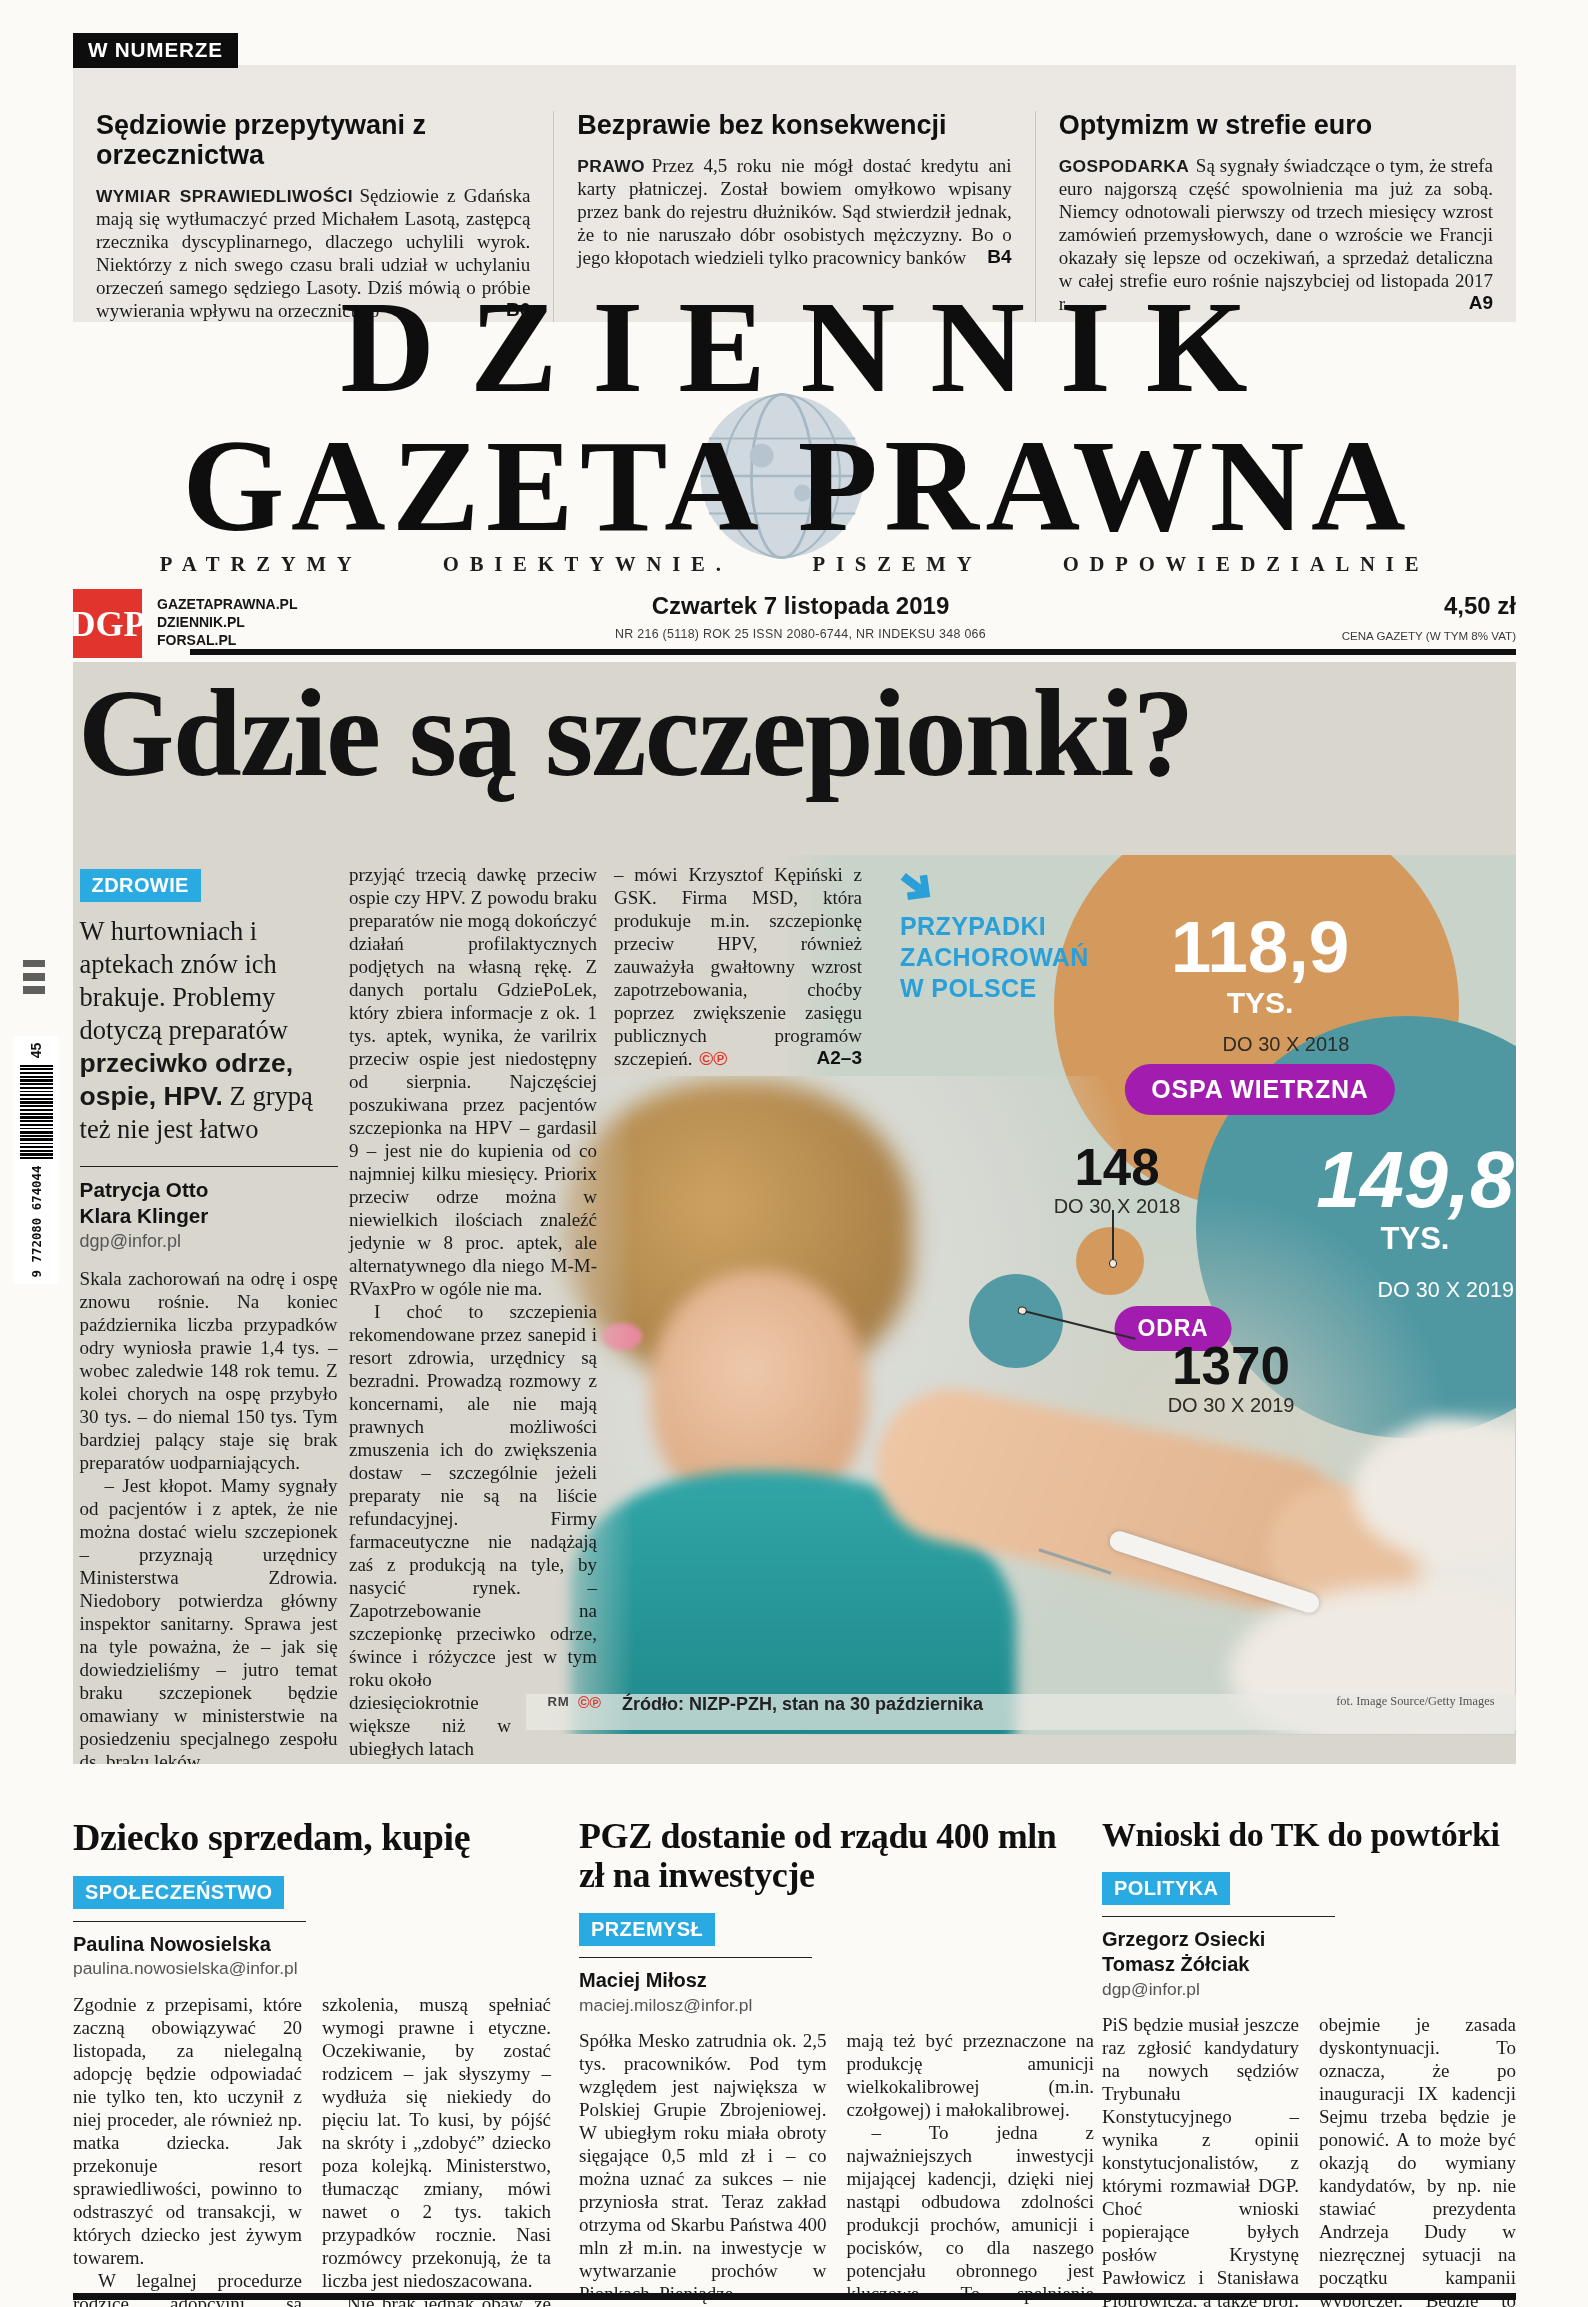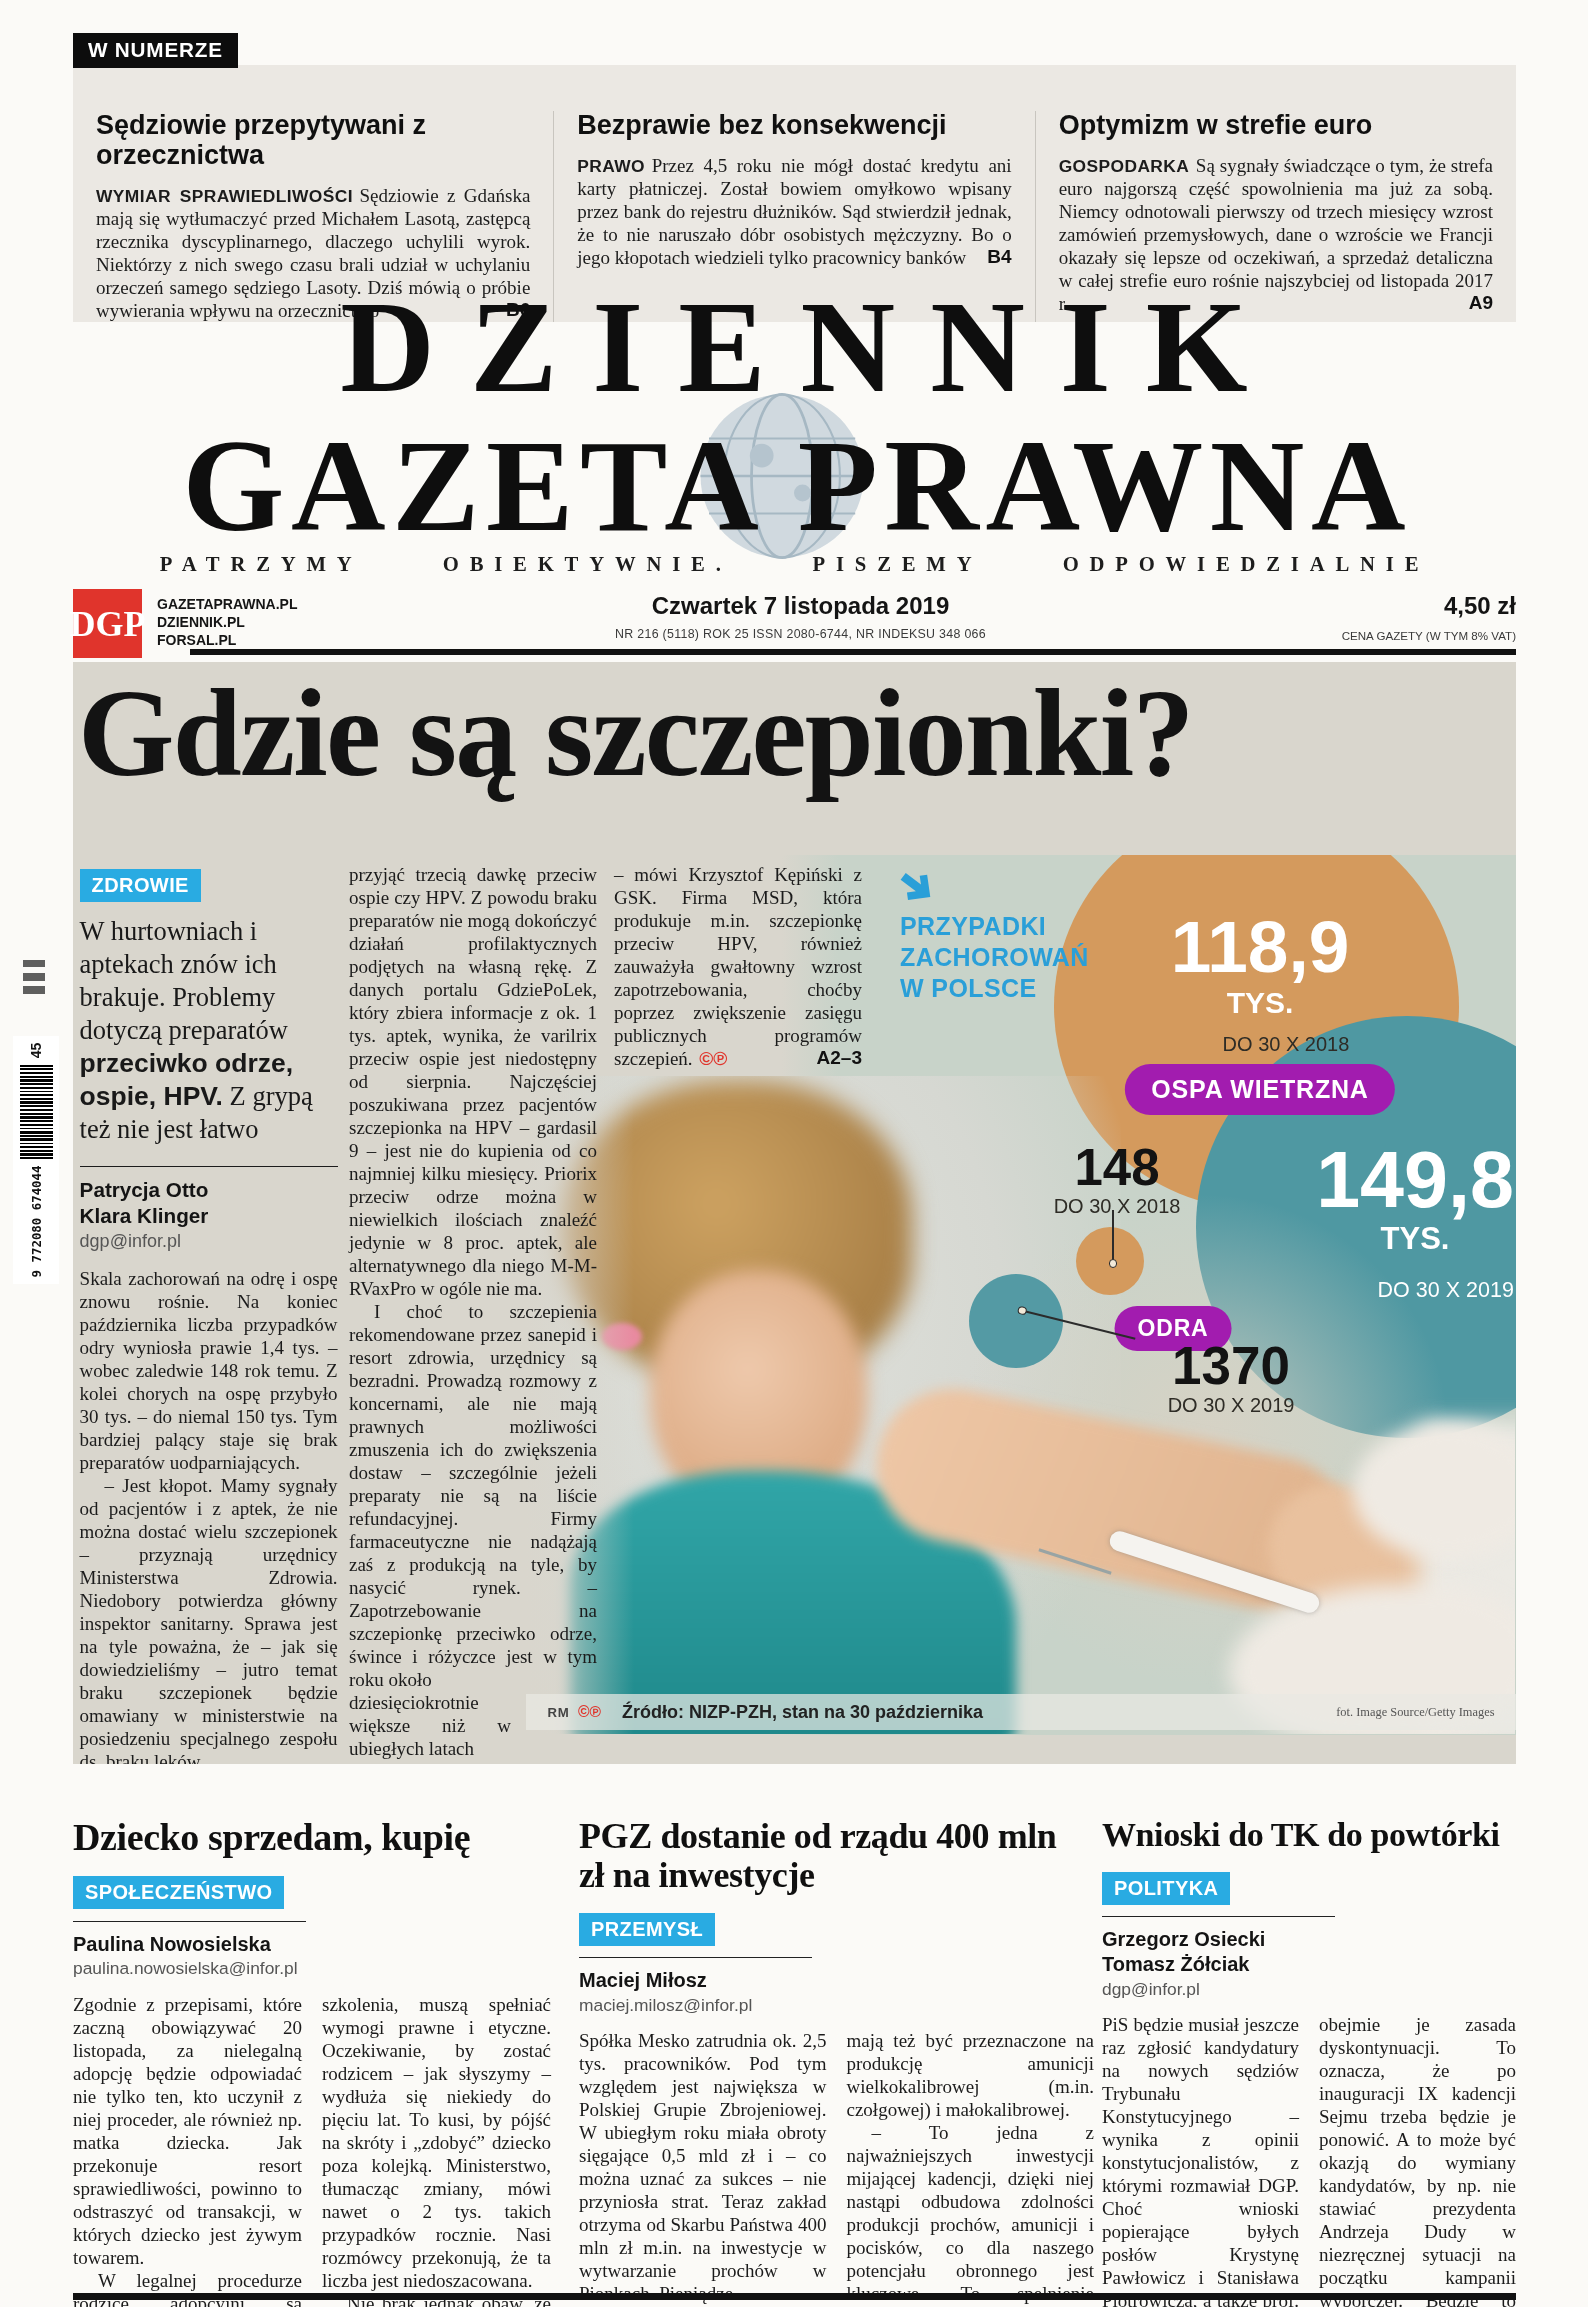--- a/index.html
+++ b/index.html
@@ -81,38 +81,38 @@
   .num .u{font-weight:700;display:block;}
   .num .d{display:block;text-align:right;}
   .n-ospa18{left:1187px;top:248px;color:#fff;}
   .n-ospa18 .v{font-size:73px;line-height:74px;}
   .n-ospa18 .u{font-size:30px;margin-top:1.7px;}
   .n-ospa18 .d{font-size:20px;color:#2e2c26;margin-top:13.2px;font-weight:400;}
   .pill{position:absolute;transform:translateX(-50%);background:#a21caf;color:#fff;border-radius:28px;
     font:700 25px "Liberation Sans",sans-serif;letter-spacing:0.8px;padding:10.8px 26.5px;white-space:nowrap;z-index:5;margin-top:28px;}
   .pill-ospa{left:1187px;top:374px;}
   .n-ospa19{left:1342px;top:478px;color:#fff;}
-  .n-ospa19 .v{font-size:79px;line-height:79px;}
+  .n-ospa19 .v{font-size:79px;line-height:79px;font-style:italic;}
   .n-ospa19 .u{font-size:31px;margin-top:1.7px;}
   .n-ospa19 .d{font-size:21.5px;margin-top:21.5px;font-weight:400;}
   .n-odra18{left:1044px;top:480px;color:#131313;}
   .n-odra18 .v{font-size:51px;line-height:51px;}
   .n-odra18 .d{font-size:20px;color:#2e2c26;margin-top:1.7px;font-weight:400;}
   .n-odra19{left:1158px;top:677px;color:#131313;}
   .n-odra19 .v{font-size:53px;line-height:53px;}
   .n-odra19 .d{font-size:20px;color:#2e2c26;margin-top:1.7px;font-weight:400;}
   .pill-odra{left:1100px;top:616px;font-size:23px;padding:9px 23px;}
   .c-orange-sm{left:1003px;top:565px;width:68px;height:68px;background:#d49a5d;z-index:4;}
   .c-teal-sm{left:896px;top:612px;width:94px;height:94px;background:#549aa4;z-index:4;}
   .callout1{left:1039px;top:548px;width:1.7px;height:51px;background:#2b2b2b;z-index:5;}
   .callout2{left:950px;top:662px;width:114px;height:1.7px;background:#2b2b2b;transform:rotate(14deg);z-index:5;}
   .dot{position:absolute;width:6.6px;height:6.6px;border:1.7px solid #2b2b2b;border-radius:50%;background:#f2e9d8;}
   
   .credit{position:absolute;left:453px;right:0;top:1032px;height:36px;z-index:6;
-    background:rgba(233,233,227,.72);display:flex;align-items:center;padding:0 21.5px;box-sizing:border-box;
+    background:rgba(233,233,227,.72);display:flex;padding:0 21.5px;box-sizing:border-box;
     font-family:"Liberation Sans",sans-serif;}
   .credit .rm{font:700 13.2px "Liberation Sans",sans-serif;color:#444;letter-spacing:0.8px;}
   .credit .src{font:700 18px "Liberation Sans",sans-serif;color:#222;margin-left:21px;}
   .credit .fot{margin-left:auto;font:12.4px "Liberation Serif",serif;color:#555;}
   
   .lcol{position:absolute;z-index:6;}
   .col1{left:6.6px;top:207px;width:258px;}
   .col2{left:276px;top:201px;width:248px;}
   .col3{left:541px;top:201px;width:248px;}
   .lab{display:inline-block;background:#29abe2;color:#fff;font:700 20px "Liberation Sans",sans-serif;

